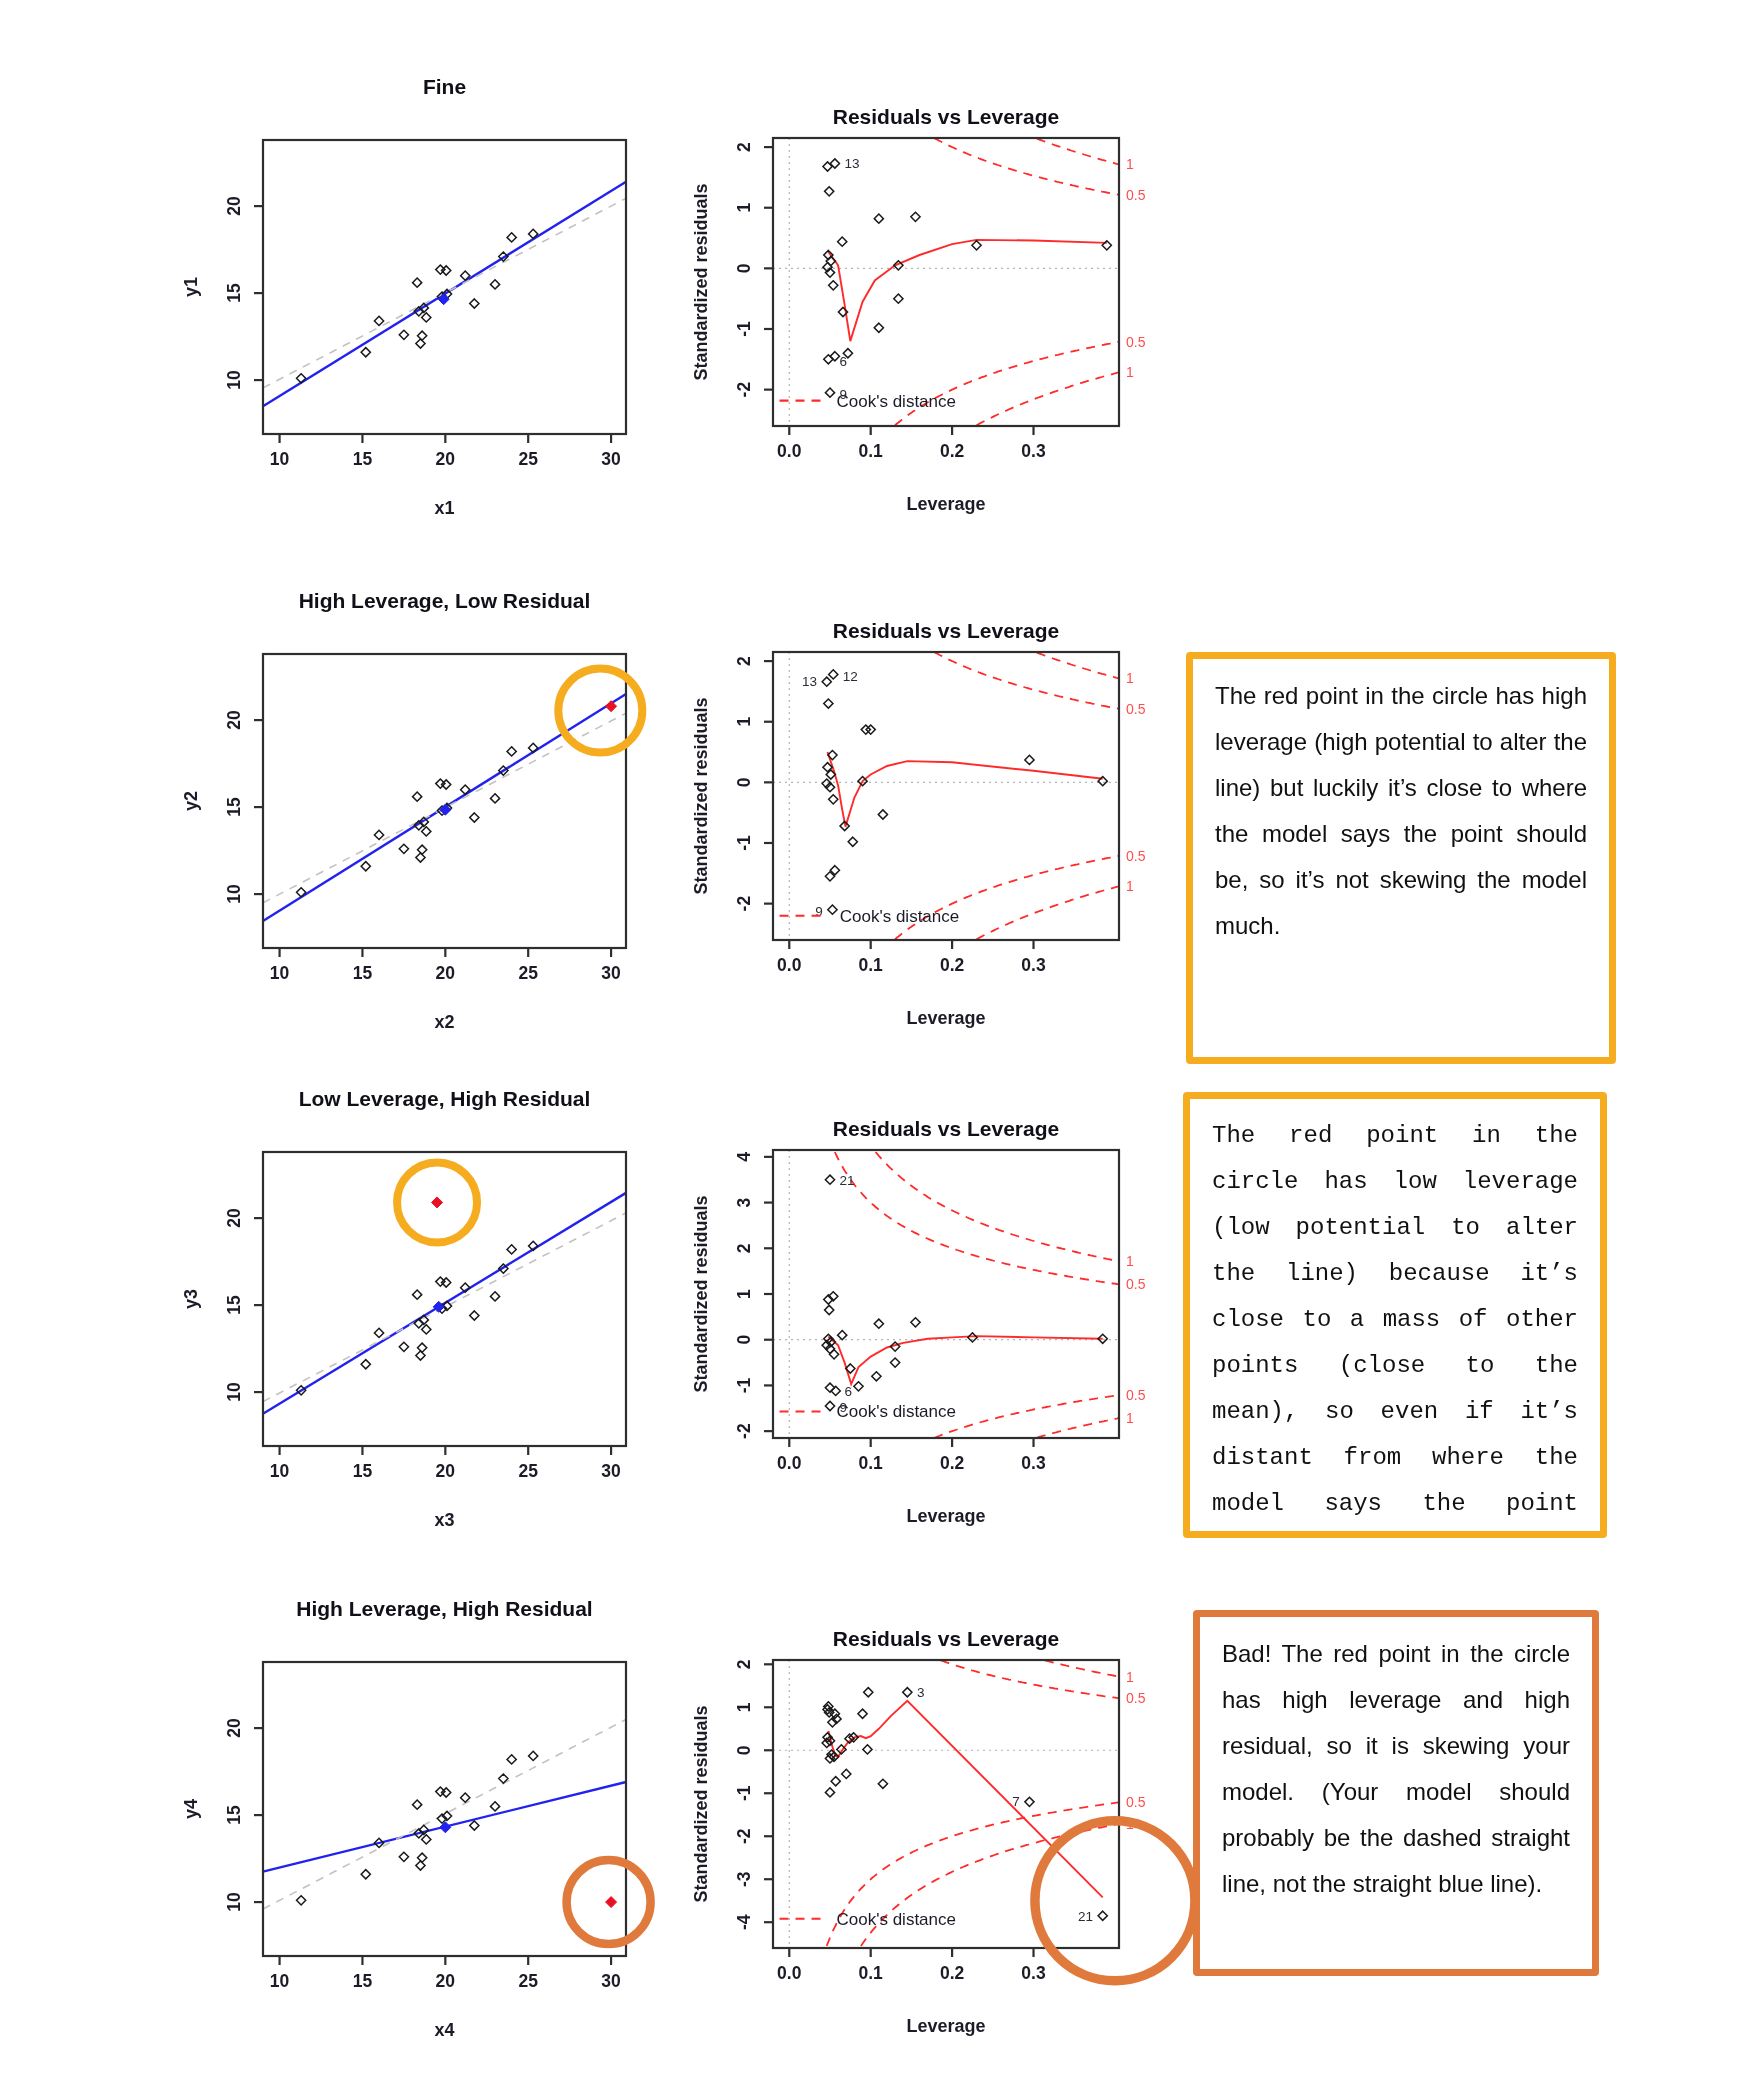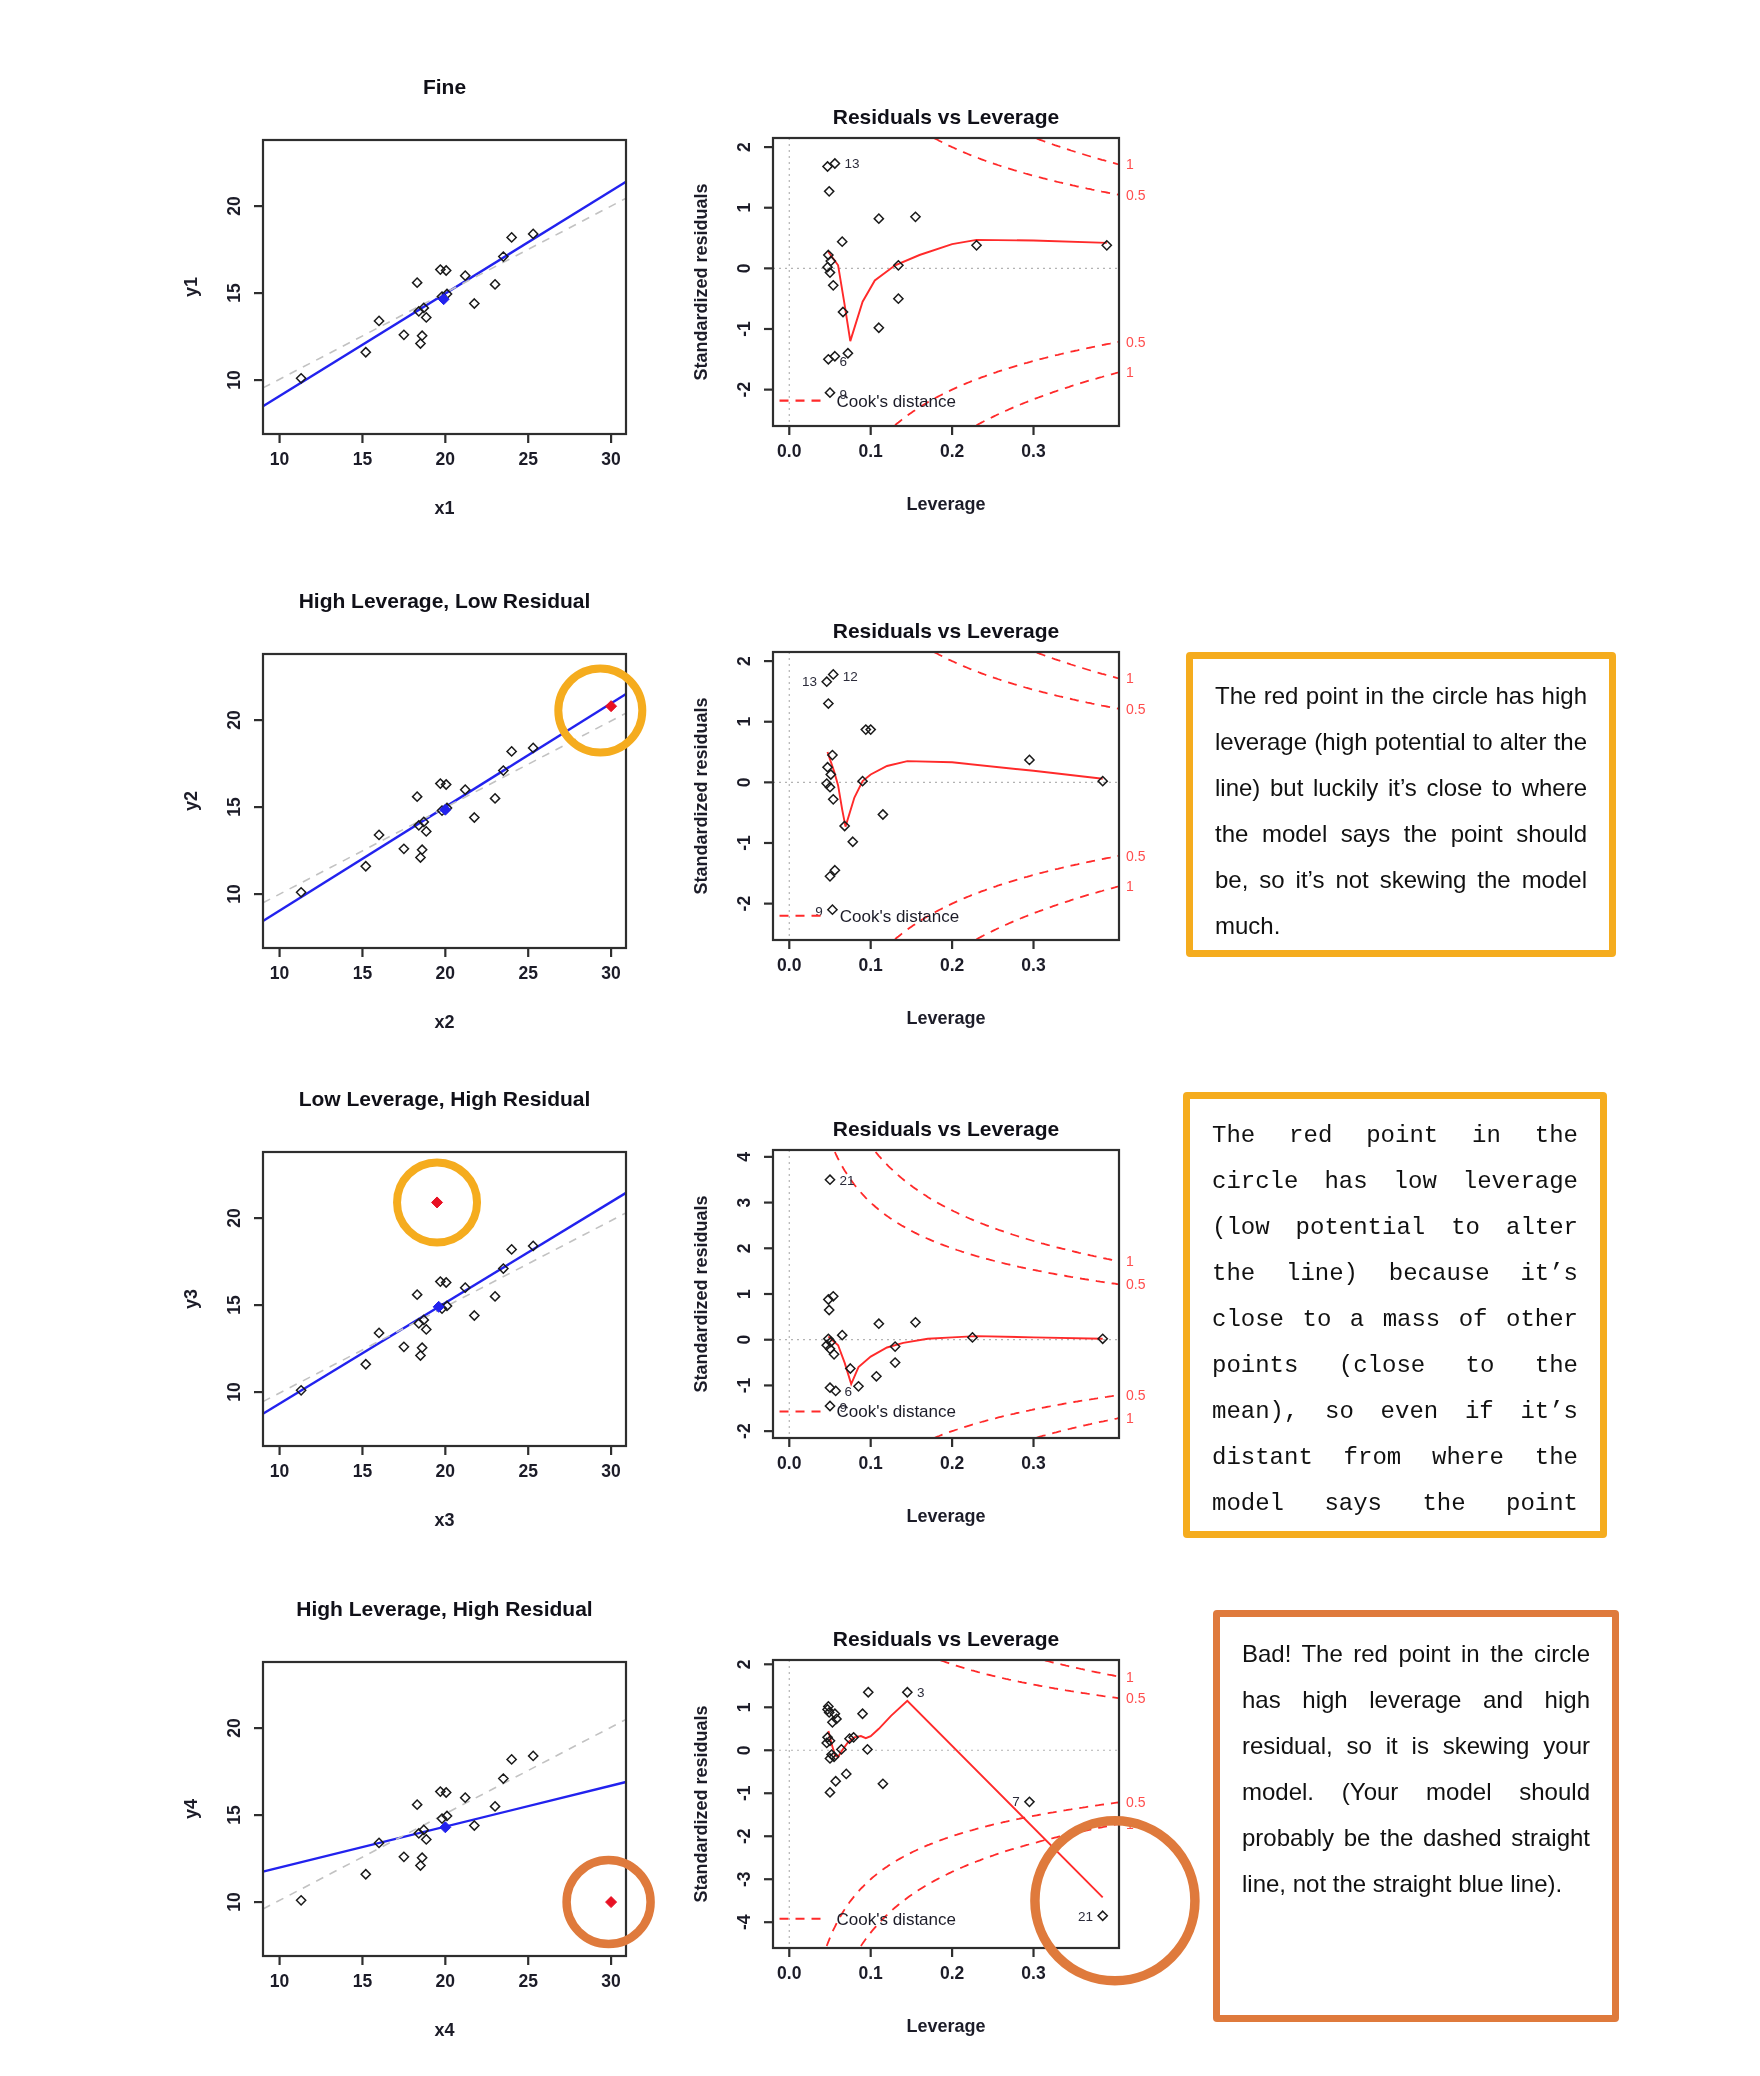--- a/index.html
+++ b/index.html
@@ -7,23 +7,23 @@
   .chart{position:absolute;width:510px;height:510px;overflow:visible;}
   .col-scatter{left:150px;}
   .col-resid{left:655px;}
   .row-a{top:48px;}
   .row-b{top:562px;}
   .row-c{top:1060px;}
   .row-d{top:1570px;}
   .note{position:absolute;box-sizing:border-box;border:7px solid #f5ac1e;border-radius:4px;
         background:#ffffff;color:#111111;text-align:justify;overflow:hidden;}
   .note p{margin:0;padding:14px 22px;font-size:24px;line-height:46px;}
-  .note1{left:1186px;top:652px;width:430px;height:305px;}
+  .note1{left:1186px;top:652px;width:430px;height:412px;}
   .note2{left:1183px;top:1092px;width:424px;height:446px;font-family:Liberation Mono, monospace;}
-  .note3{left:1193px;top:1610px;width:406px;height:412px;margin-left:20px;}
+  .note3{left:1193px;top:1610px;width:406px;height:366px;}
   svg text{font-family:"Liberation Sans",sans-serif;}
 </style>
 </head>
 <body>
 
 <svg class="chart col-scatter row-a" viewBox="0 0 510 510">
     <polyline points="113.0,358.2 476.0,133.8" fill="none" stroke="#2222ee" stroke-width="2.4"></polyline>
     <polyline points="113.0,339.9 476.0,150.3" fill="none" stroke="#c2c2c2" stroke-width="1.6" stroke-dasharray="8,7"></polyline>
     <rect x="113" y="92" width="363" height="294" fill="none" stroke="#2e2e2e" stroke-width="2.2"></rect>
     <line x1="129.57534246575344" y1="386" x2="129.57534246575344" y2="395" stroke="#2e2e2e" stroke-width="2.2"></line>

